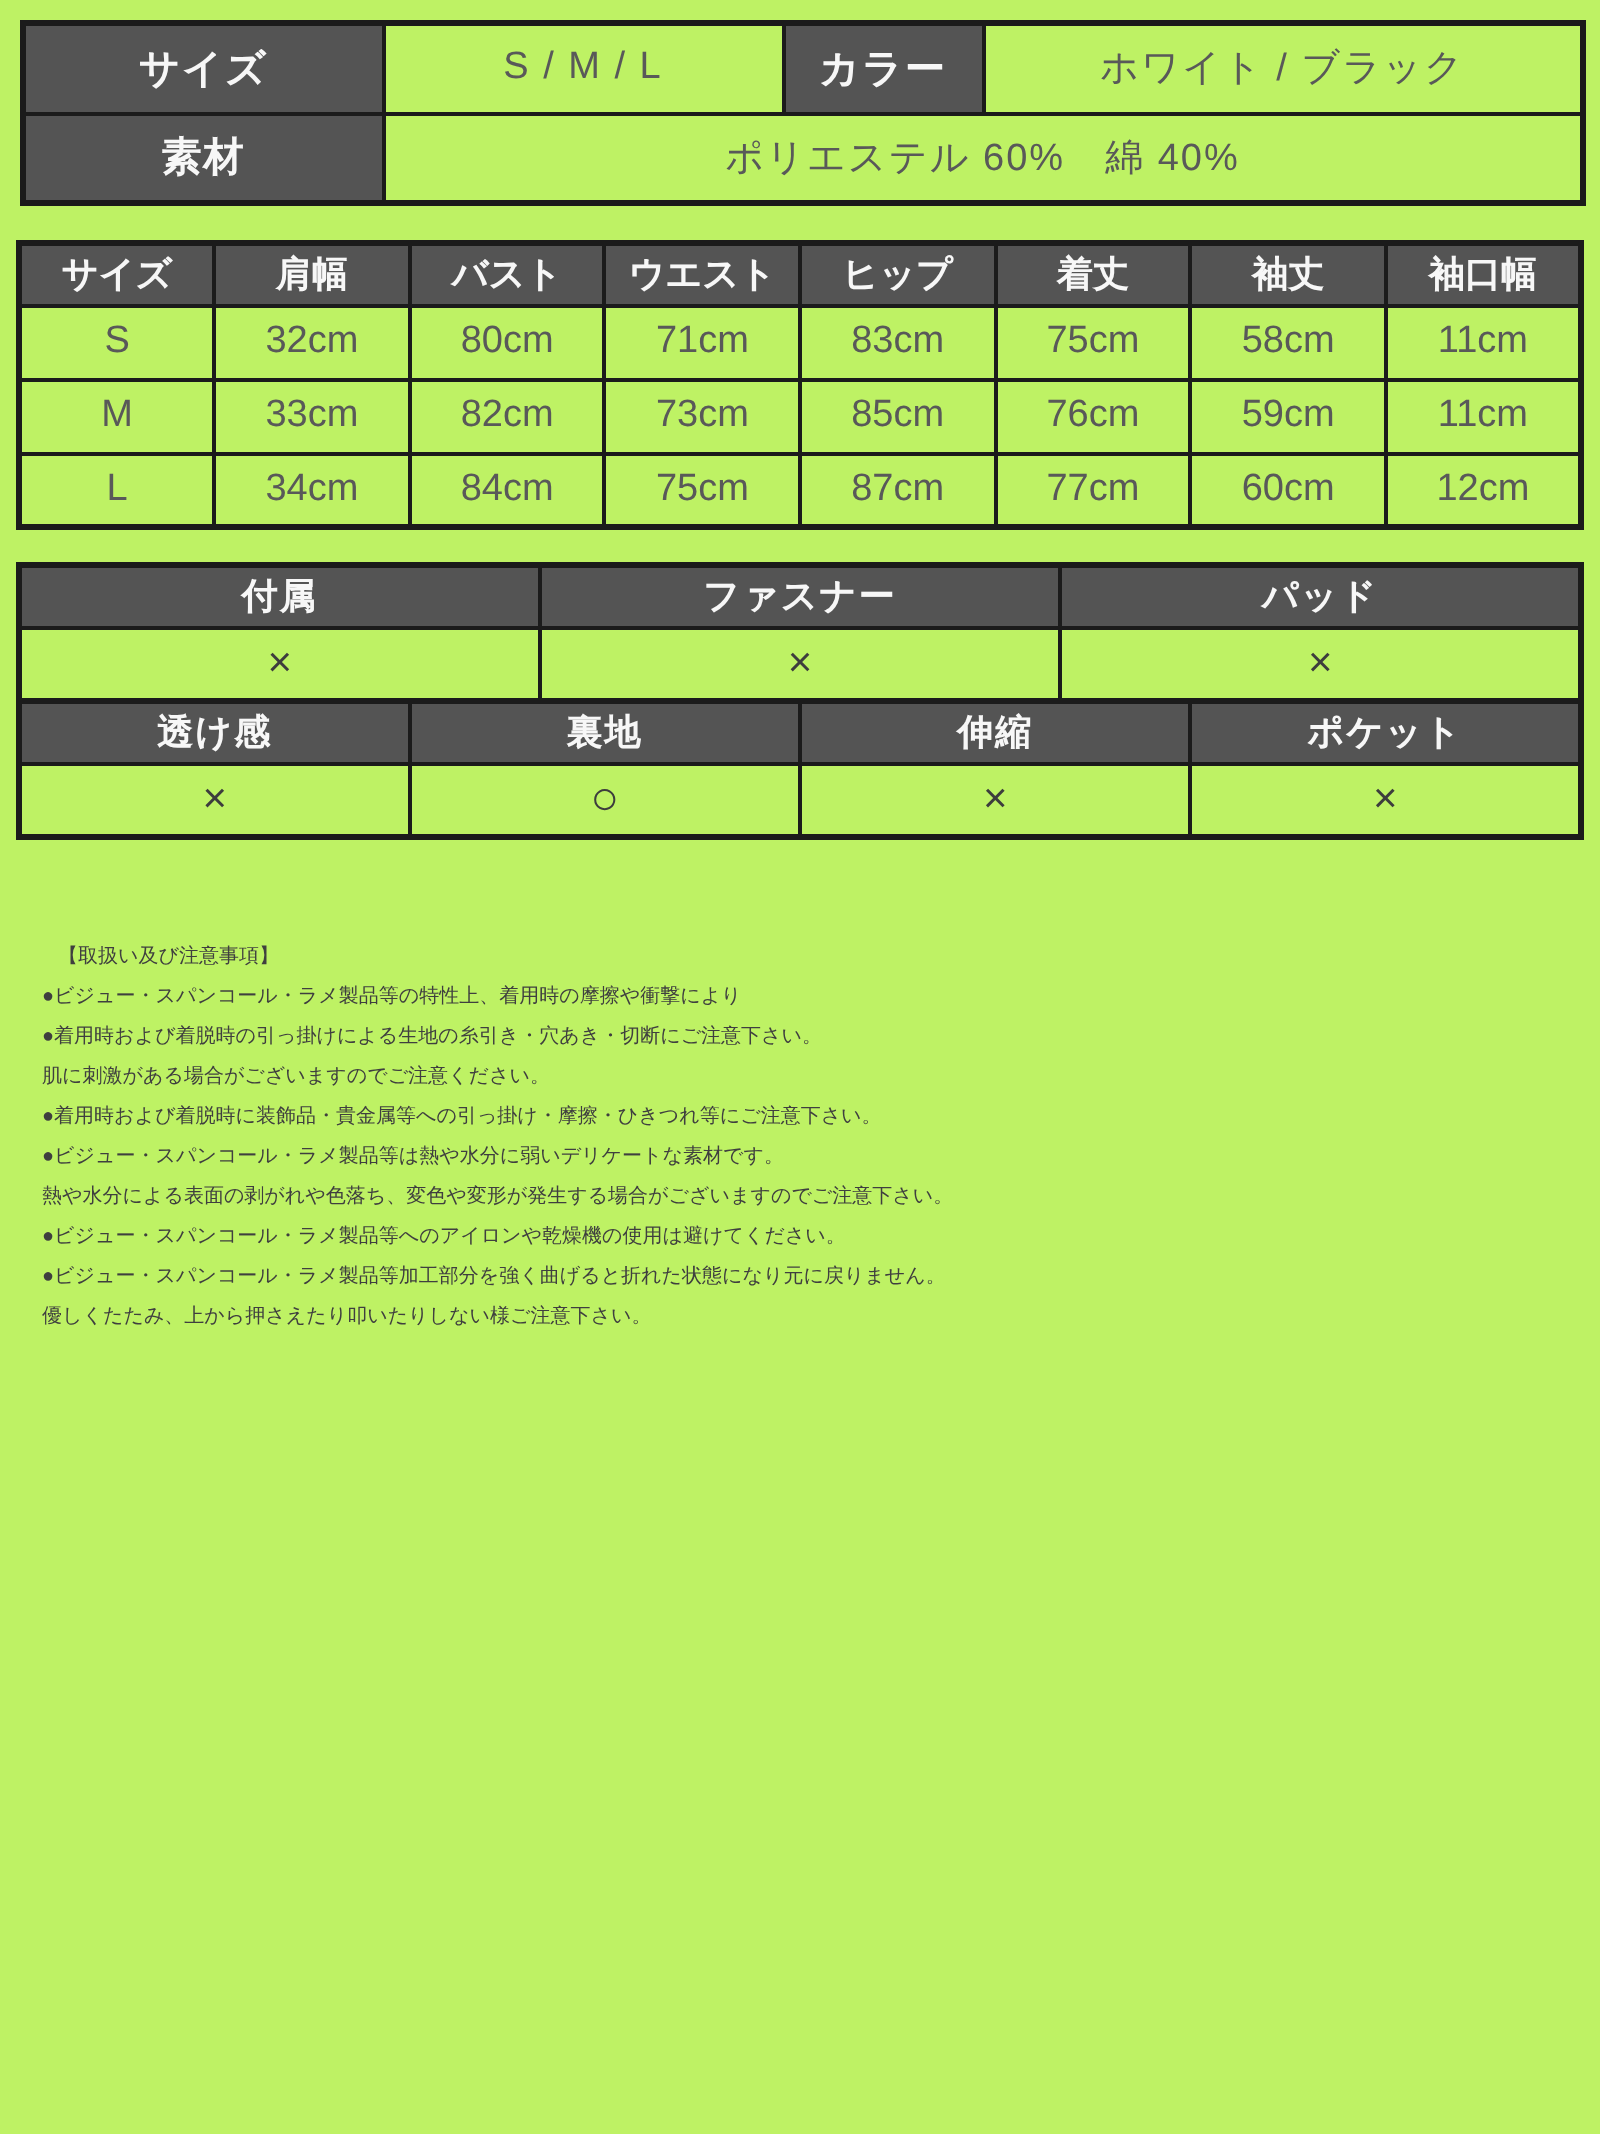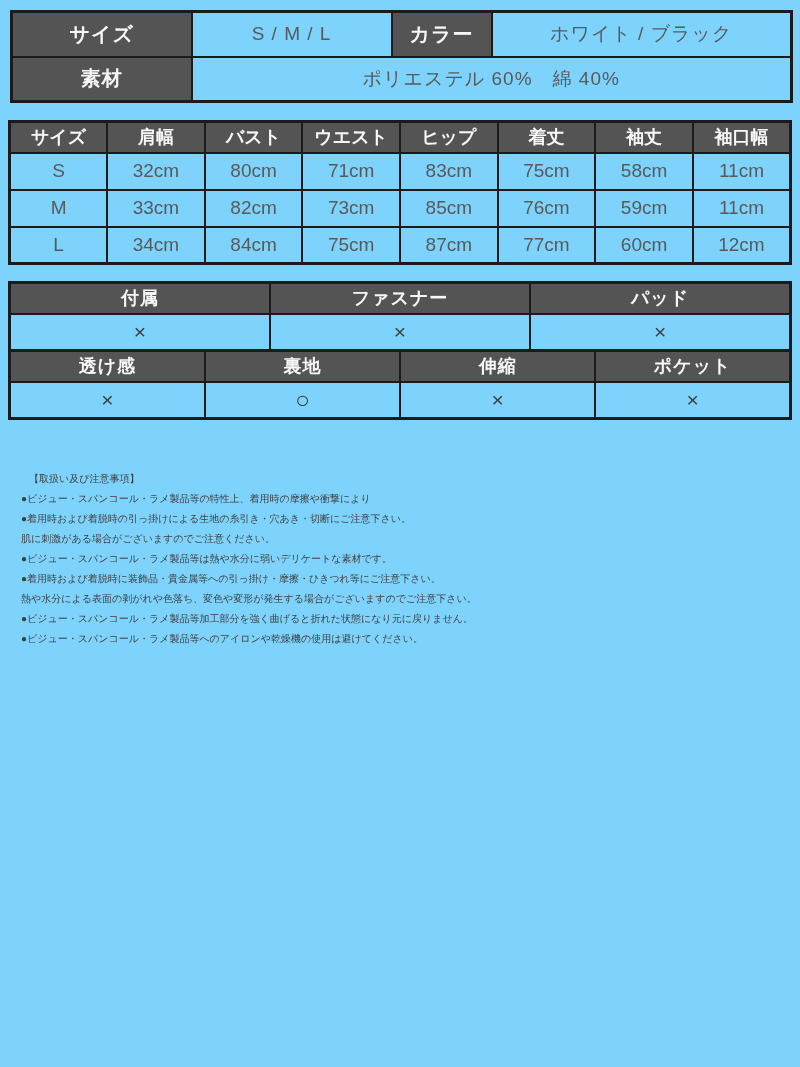--- a/index.html
+++ b/index.html
@@ -1,20 +1,20 @@
 <!DOCTYPE html>
 <html><head>
 <meta charset="utf-8">
 <style>
   * { box-sizing: border-box; }
   html, body { margin: 0; padding: 0; background: #ffffff; }
   .page {
     width: 800px;
     height: 1067px;
-    background: #7dd3fc;
+    background: #bef264;
     font-family: "Liberation Sans", "DejaVu Sans", sans-serif;
     overflow: hidden;
   }
   table { border-collapse: collapse; table-layout: fixed; }
   .tbl { border: 3px solid #1b1b1b; }
   .tbl th, .tbl td {
     border: 2px solid #1b1b1b;
     text-align: center;
     vertical-align: middle;
     padding: 0;
@@ -152,20 +152,21 @@
       <td>×</td>
     </tr>
   </tbody>
     </table>
 
   <div class="notes">
     <div class="title">【取扱い及び注意事項】</div>
     <div>●ビジュー・スパンコール・ラメ製品等の特性上、着用時の摩擦や衝撃により</div>
     <div>●着用時および着脱時の引っ掛けによる生地の糸引き・穴あき・切断にご注意下さい。</div>
     <div>肌に刺激がある場合がございますのでご注意ください。</div>
+    <div>●着用時および着脱時に装飾品・貴金属等への引っ掛け・摩擦・ひきつれ等にご注意下さい。</div>
     <div>●ビジュー・スパンコール・ラメ製品等は熱や水分に弱いデリケートな素材です。</div>
-    <div>●着用時および着脱時に装飾品・貴金属等への引っ掛け・摩擦・ひきつれ等にご注意下さい。</div>
     <div>熱や水分による表面の剥がれや色落ち、変色や変形が発生する場合がございますのでご注意下さい。</div>
+    <div>●ビジュー・スパンコール・ラメ製品等へのアイロンや乾燥機の使用は避けてください。</div>
     <div>●ビジュー・スパンコール・ラメ製品等加工部分を強く曲げると折れた状態になり元に戻りません。</div>
-    <div>●ビジュー・スパンコール・ラメ製品等へのアイロンや乾燥機の使用は避けてください。</div>
+    <div>優しくたたみ、上から押さえたり叩いたりしない様ご注意下さい。</div>
   </div>
 
 </div>
 
 </body></html>

